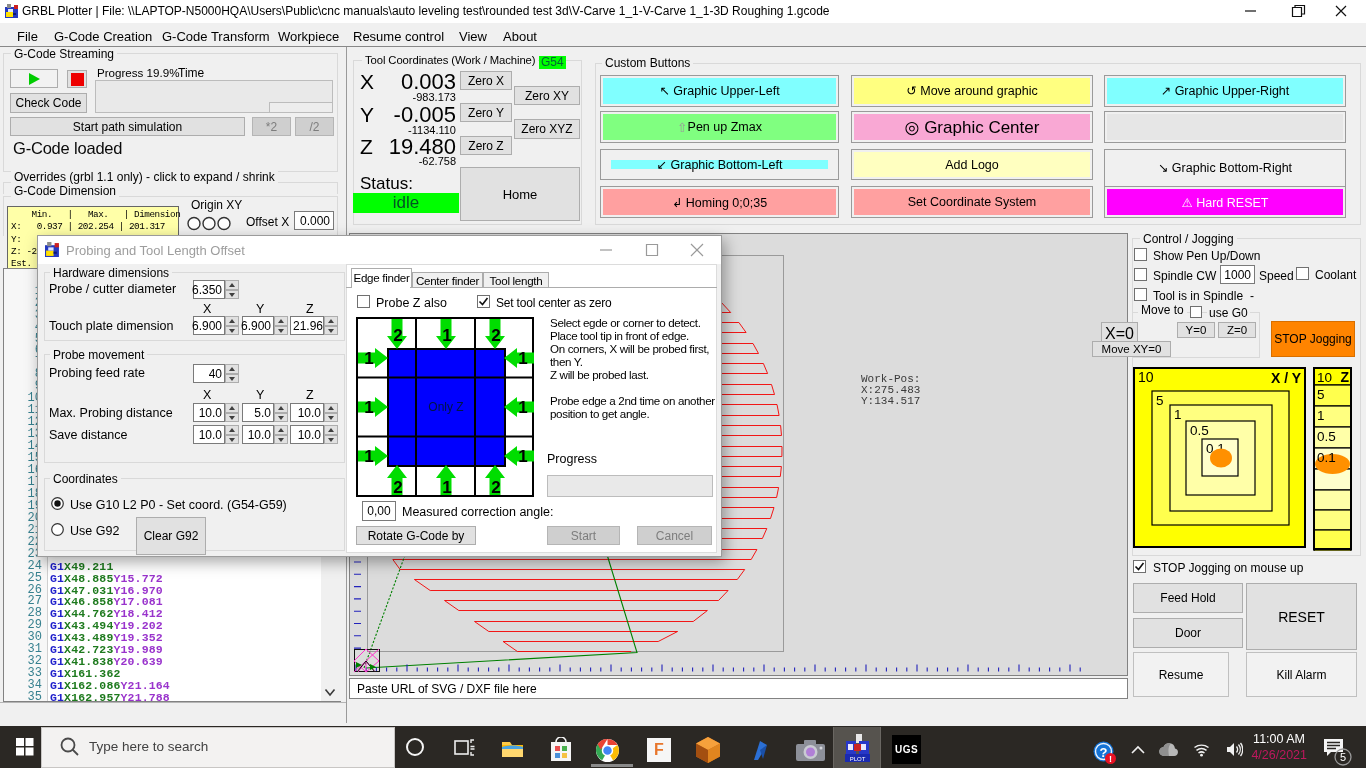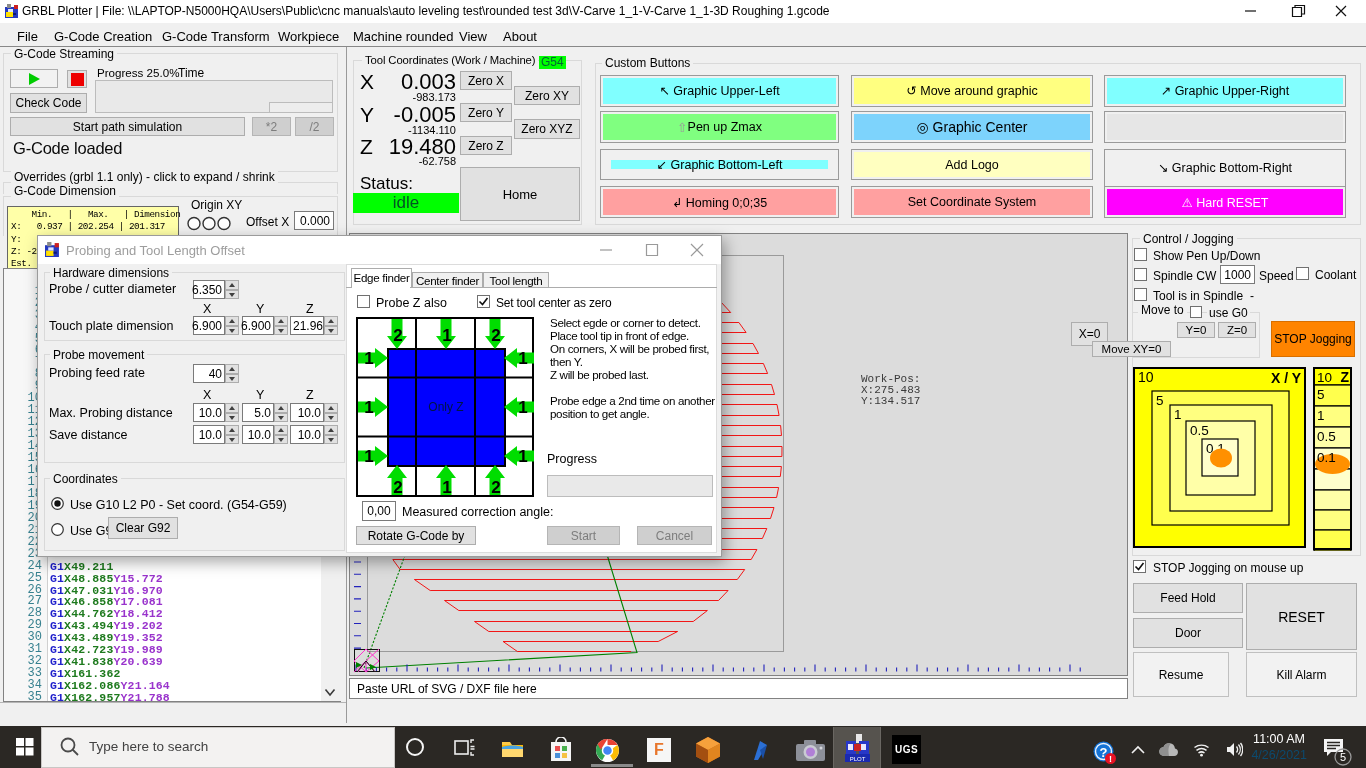--- a/index.html
+++ b/index.html
@@ -36,36 +36,36 @@
     <path d="M52.5 7.5H61.5V16.5H52.5Z M55 7.5V5.5H64.5V14H61.5" stroke="#111" stroke-width="1.2" fill="none"></path>
     <path d="M96 6L106 16M106 6L96 16" stroke="#111" stroke-width="1.2"></path>
   </svg>
 
 <div class="abs" style="left:0;top:23px;width:1366px;height:24px;background:#f0f0f0"></div>
 <div class="abs" style="left:0;top:46px;width:1366px;height:1px;background:#888"></div>
 <div class="abs" style="top:29px;left:17px;font-size:13px">File</div>
 <div class="abs" style="top:29px;left:54px;font-size:13px">G-Code Creation</div>
 <div class="abs" style="top:29px;left:162px;font-size:13px">G-Code Transform</div>
 <div class="abs" style="top:29px;left:278px;font-size:13px">Workpiece</div>
-<div class="abs" style="top:29px;left:353px;font-size:13px">Machine rounded</div>
+<div class="abs" style="top:29px;left:353px;font-size:13px">Resume control</div>
 <div class="abs" style="top:29px;left:459px;font-size:13px">View</div>
 <div class="abs" style="top:29px;left:503px;font-size:13px">About</div>
 
 <div class="abs" style="left:346px;top:47px;width:1px;height:676px;background:#9a9a9a"></div>
 <div class="gb" style="left:3px;top:53px;width:335px;height:119px"></div>
 <div class="gbl" style="left:11px;top:47px">G-Code Streaming</div>
 <div class="btn" style="left:10px;top:69px;width:48px;height:19px;background:#f2f2f2">
     <svg width="14" height="14">
       <path d="M2 1L13 7L2 13Z" fill="#00cc00"></path>
     </svg>
   </div>
 <div class="btn" style="left:67px;top:70px;width:20px;height:18px;padding:0">
     <div style="width:13px;height:13px;background:#ee0000"></div>
   </div>
-<div class="abs" style="left:97px;top:66px;font-size:11.6px">Progress 25.0%</div>
+<div class="abs" style="left:97px;top:66px;font-size:11.6px">Progress 19.9%</div>
 <div class="abs" style="left:178px;top:66px;font-size:12px">Time</div>
 <div class="abs" style="left:95px;top:80px;width:238px;height:33px;background:#e9e9e9;border:1px solid #bcbcbc"></div>
 <div class="abs" style="left:269px;top:102px;width:64px;height:11px;background:#ededed;border:1px solid #bcbcbc"></div>
 <div class="btn" style="left:10px;top:93px;width:77px;height:20px">Check Code</div>
 <div class="btn" style="left:10px;top:117px;width:235px;height:19px">Start path simulation</div>
 <div class="btnd" style="left:252px;top:117px;width:39px;height:19px">*2</div>
 <div class="btnd" style="left:295px;top:117px;width:39px;height:19px">/2</div>
 <div class="abs" style="left:13px;top:139px;font-size:16.5px;letter-spacing:-0.2px;color:#0a0a0a">G-Code loaded</div>
 <div class="gb" style="left:3px;top:182px;width:335px;height:12px;border-bottom:none"></div>
 <div class="gbl" style="left:11px;top:170px">Overrides (grbl 1.1 only) - click to expand / shrink</div>
@@ -169,21 +169,21 @@
 <div class="abs" style="left:851px;top:75px;width:242px;height:31.5px;border:1px solid #9a9a9a;background:#f0f0f0;padding:2px">
     <div style="width:100%;height:100%;background:#ffff80;display:flex;align-items:center;justify-content:center;font-size:12.5px">↺ Move around graphic</div>
   </div>
 <div class="abs" style="left:1104px;top:75px;width:242px;height:31.5px;border:1px solid #9a9a9a;background:#f0f0f0;padding:2px">
     <div style="width:100%;height:100%;background:#80ffff;display:flex;align-items:center;justify-content:center;font-size:12.5px">↗ Graphic Upper-Right</div>
   </div>
 <div class="abs" style="left:600px;top:111.4px;width:239px;height:31.5px;border:1px solid #9a9a9a;background:#f0f0f0;padding:2px">
     <div style="width:100%;height:100%;background:#80ff80;display:flex;align-items:center;justify-content:center;font-size:12.5px"><span style="color:#9a9a9a">⇧</span> Pen up Zmax</div>
   </div>
 <div class="abs" style="left:851px;top:111.4px;width:242px;height:31.5px;border:1px solid #9a9a9a;background:#f0f0f0;padding:2px">
-    <div style="width:100%;height:100%;background:#7dd3fc;display:flex;align-items:center;justify-content:center;font-size:14px">◎ Graphic Center</div>
+    <div style="width:100%;height:100%;background:#f9a8d4;display:flex;align-items:center;justify-content:center;font-size:17px">◎ Graphic Center</div>
   </div>
 <div class="abs" style="left:1104px;top:111.4px;width:242px;height:31.5px;border:1px solid #9a9a9a;background:#f0f0f0;padding:2px">
     <div style="width:100%;height:100%;background:#e6e6e6;display:flex;align-items:center;justify-content:center;font-size:12.5px"></div>
   </div>
 <div class="abs" style="left:600px;top:148.9px;width:239px;height:31.5px;border:1px solid #9a9a9a;background:#f0f0f0;padding:10px">
     <div style="width:100%;height:100%;background:#80ffff;display:flex;align-items:center;justify-content:center;font-size:12.5px">↙ Graphic Bottom-Left</div>
   </div>
 <div class="abs" style="left:851px;top:148.9px;width:242px;height:31.5px;border:1px solid #9a9a9a;background:#f0f0f0;padding:2px">
     <div style="width:100%;height:100%;background:#ffffc0;display:flex;align-items:center;justify-content:center;font-size:12.5px">Add Logo</div>
   </div>
@@ -232,21 +232,21 @@
 <div class="abs" style="left:1259px;top:269px;font-size:12px">Speed</div>
 <div class="cb" style="left:1296px;top:267px"></div>
 <div class="abs" style="left:1315px;top:268px;font-size:12px">Coolant</div>
 <div class="cb" style="left:1134px;top:288px"></div>
 <div class="abs" style="left:1153px;top:289px;font-size:12px">Tool is in Spindle</div>
 <div class="abs" style="left:1250px;top:289px;font-size:12px">-</div>
 <div class="gb" style="left:1132px;top:312px;width:128px;height:46px"></div>
 <div class="gbl" style="left:1138px;top:303px">Move to</div>
 <div class="cb" style="left:1190px;top:306px;width:12px;height:12px"></div>
 <div class="abs" style="left:1207px;top:306px;font-size:12px;background:#f0f0f0;padding:0 2px">use G0</div>
-<div class="btn" style="left:1071px;top:322px;width:37px;height:24px;font-size:12px">X=0</div>
+<div class="btn" style="left:1101px;top:322px;width:37px;height:24px;font-size:16px">X=0</div>
 <div class="btn" style="left:1177px;top:322px;width:38px;height:16px;font-size:11.5px">Y=0</div>
 <div class="btn" style="left:1218px;top:322px;width:38px;height:16px;font-size:11.5px">Z=0</div>
 <div class="btn" style="left:1092px;top:341px;width:79px;height:16px;font-size:11.5px">Move XY=0</div>
 <div class="abs" style="left:1271px;top:321px;width:84px;height:36px;background:#ff8400;border:1px solid #d86f00;display:flex;align-items:center;justify-content:center;font-size:12px">STOP Jogging</div>
 <svg width="173" height="181" style="position:absolute;left:1133px;top:367px">
     <rect x="1" y="1" width="171" height="179" fill="#ffff00" stroke="#000" stroke-width="2"></rect>
     <text x="5" y="15" font-size="14" fill="#000">10</text>
     <rect x="19" y="24" width="137" height="134" fill="#ffff4d" stroke="#000" stroke-width="1.2"></rect>
     <text x="23" y="38" font-size="13.5" fill="#000">5</text>
     <rect x="37" y="38" width="102" height="106" fill="#ffff80" stroke="#000" stroke-width="1.2"></rect>
@@ -378,21 +378,21 @@
 <div class="gbl" style="left:50px;top:472px">Coordinates</div>
 <svg class="abs" style="left:51px;top:497px" width="14" height="14">
     <circle cx="6.5" cy="6.5" r="5.8" fill="#fff" stroke="#333" stroke-width="1.2"></circle>
     <circle cx="6.5" cy="6.5" r="3.2" fill="#111"></circle>
   </svg>
 <div class="abs" style="left:70px;top:498px;font-size:12.5px">Use G10 L2 P0 - Set coord. (G54-G59)</div>
 <svg class="abs" style="left:51px;top:523px" width="14" height="14">
     <circle cx="6.5" cy="6.5" r="5.8" fill="#fff" stroke="#333" stroke-width="1.2"></circle>
   </svg>
 <div class="abs" style="left:70px;top:524px;font-size:12.5px">Use G92</div>
-<div class="btn" style="left:108px;top:517px;width:70px;height:22px">Clear G92</div>
+<div class="btn" style="left:136px;top:517px;width:70px;height:38px">Clear G92</div>
 <div class="abs" style="left:346px;top:264px;width:371px;height:289px;background:#fff;border:1px solid #dcdcdc"></div>
 <div class="abs" style="left:351px;top:268px;width:61px;height:19px;background:#fff;border:1px solid #acacac;border-bottom:none;font-size:11.6px;letter-spacing:-0.3px;text-align:center;line-height:18px;white-space:nowrap;z-index:3">Edge finder</div>
 <div class="abs" style="left:412px;top:272px;width:71px;height:15px;background:#f0f0f0;border:1px solid #acacac;border-bottom:none;font-size:11.6px;letter-spacing:-0.3px;text-align:center;line-height:15px;white-space:nowrap">Center finder</div>
 <div class="abs" style="left:483px;top:272px;width:66px;height:15px;background:#f0f0f0;border:1px solid #acacac;border-bottom:none;font-size:11.6px;letter-spacing:-0.3px;text-align:center;line-height:15px;white-space:nowrap">Tool length</div>
 <div class="abs" style="left:346px;top:286.5px;width:371px;height:1px;background:#acacac"></div>
 <div class="abs" style="left:352px;top:287px;width:58px;height:1.5px;background:#fff"></div>
 <div class="cb" style="left:357px;top:295px"></div>
 <div class="abs" style="left:376px;top:296px;font-size:12.5px">Probe Z also</div>
 <div class="cb" style="left:477px;top:295px"></div>
 <svg class="abs" style="left:477px;top:295px" width="13" height="13">
@@ -531,19 +531,19 @@
   </svg>
 <svg class="abs" style="left:1193px;top:742px" width="17" height="15">
     <path d="M1.5 5.5a12 12 0 0 1 14 0M3.5 8.3a8.5 8.5 0 0 1 10 0M5.5 11a5 5 0 0 1 6 0" stroke="#f0f0f0" stroke-width="1.5" fill="none"></path>
     <circle cx="8.5" cy="13.2" r="1.4" fill="#f0f0f0"></circle>
   </svg>
 <svg class="abs" style="left:1226px;top:742px" width="17" height="15">
     <path d="M1 5h3l4-4v13l-4-4H1z" fill="#f0f0f0"></path>
     <path d="M10.5 4.5a5 5 0 0 1 0 6M12.5 2.5a8 8 0 0 1 0 10M14.5 1a10.5 10.5 0 0 1 0 13" stroke="#f0f0f0" stroke-width="1.3" fill="none"></path>
   </svg>
 <div class="abs" style="left:1305px;top:732px;font-size:12.5px;color:#fff;text-align:right;transform:translateX(-100%)">11:00 AM</div>
-<div class="abs" style="left:1307px;top:748px;font-size:12.5px;color:#0c4a6e;text-align:right;transform:translateX(-100%)">4/26/2021</div>
+<div class="abs" style="left:1307px;top:748px;font-size:12.5px;color:#be185d;text-align:right;transform:translateX(-100%)">4/26/2021</div>
 <svg class="abs" style="left:1324px;top:738px" width="28" height="29">
     <path d="M0 1h19v13H7l-4 4v-4H0z" fill="#f5f5f5"></path>
     <path d="M3 4.5h13M3 7.5h13M3 10.5h9" stroke="#2b2824" stroke-width="1.4"></path>
     <circle cx="19" cy="19" r="8" fill="none" stroke="#9a9a9a" stroke-width="1.3"></circle>
     <text x="19" y="23" font-size="11" fill="#fff" text-anchor="middle">5</text>
   </svg>
 
 </body></html>

